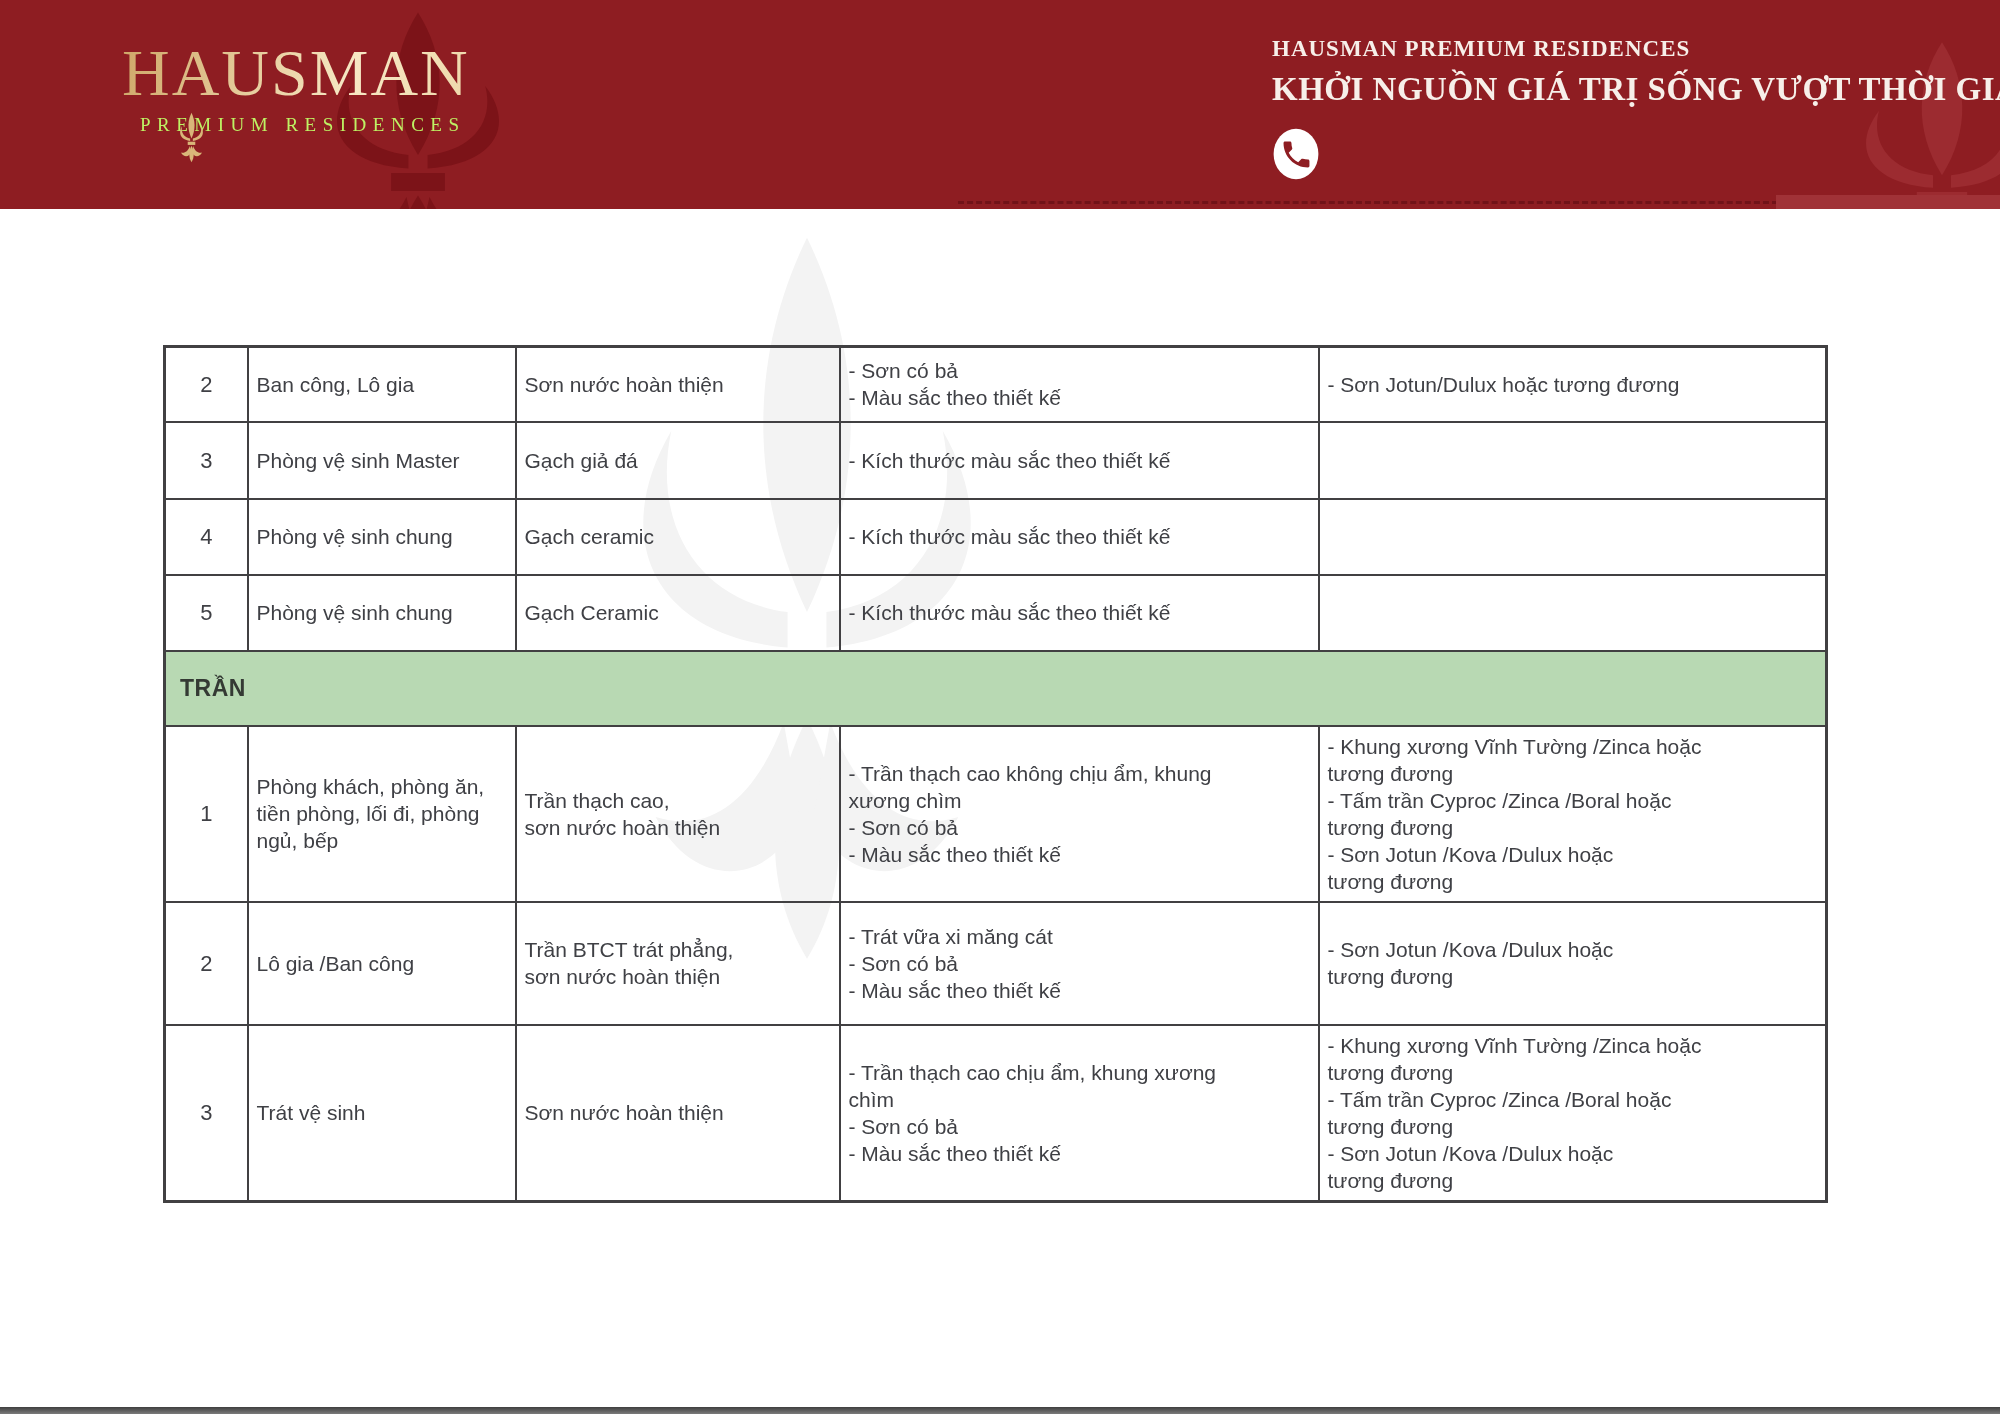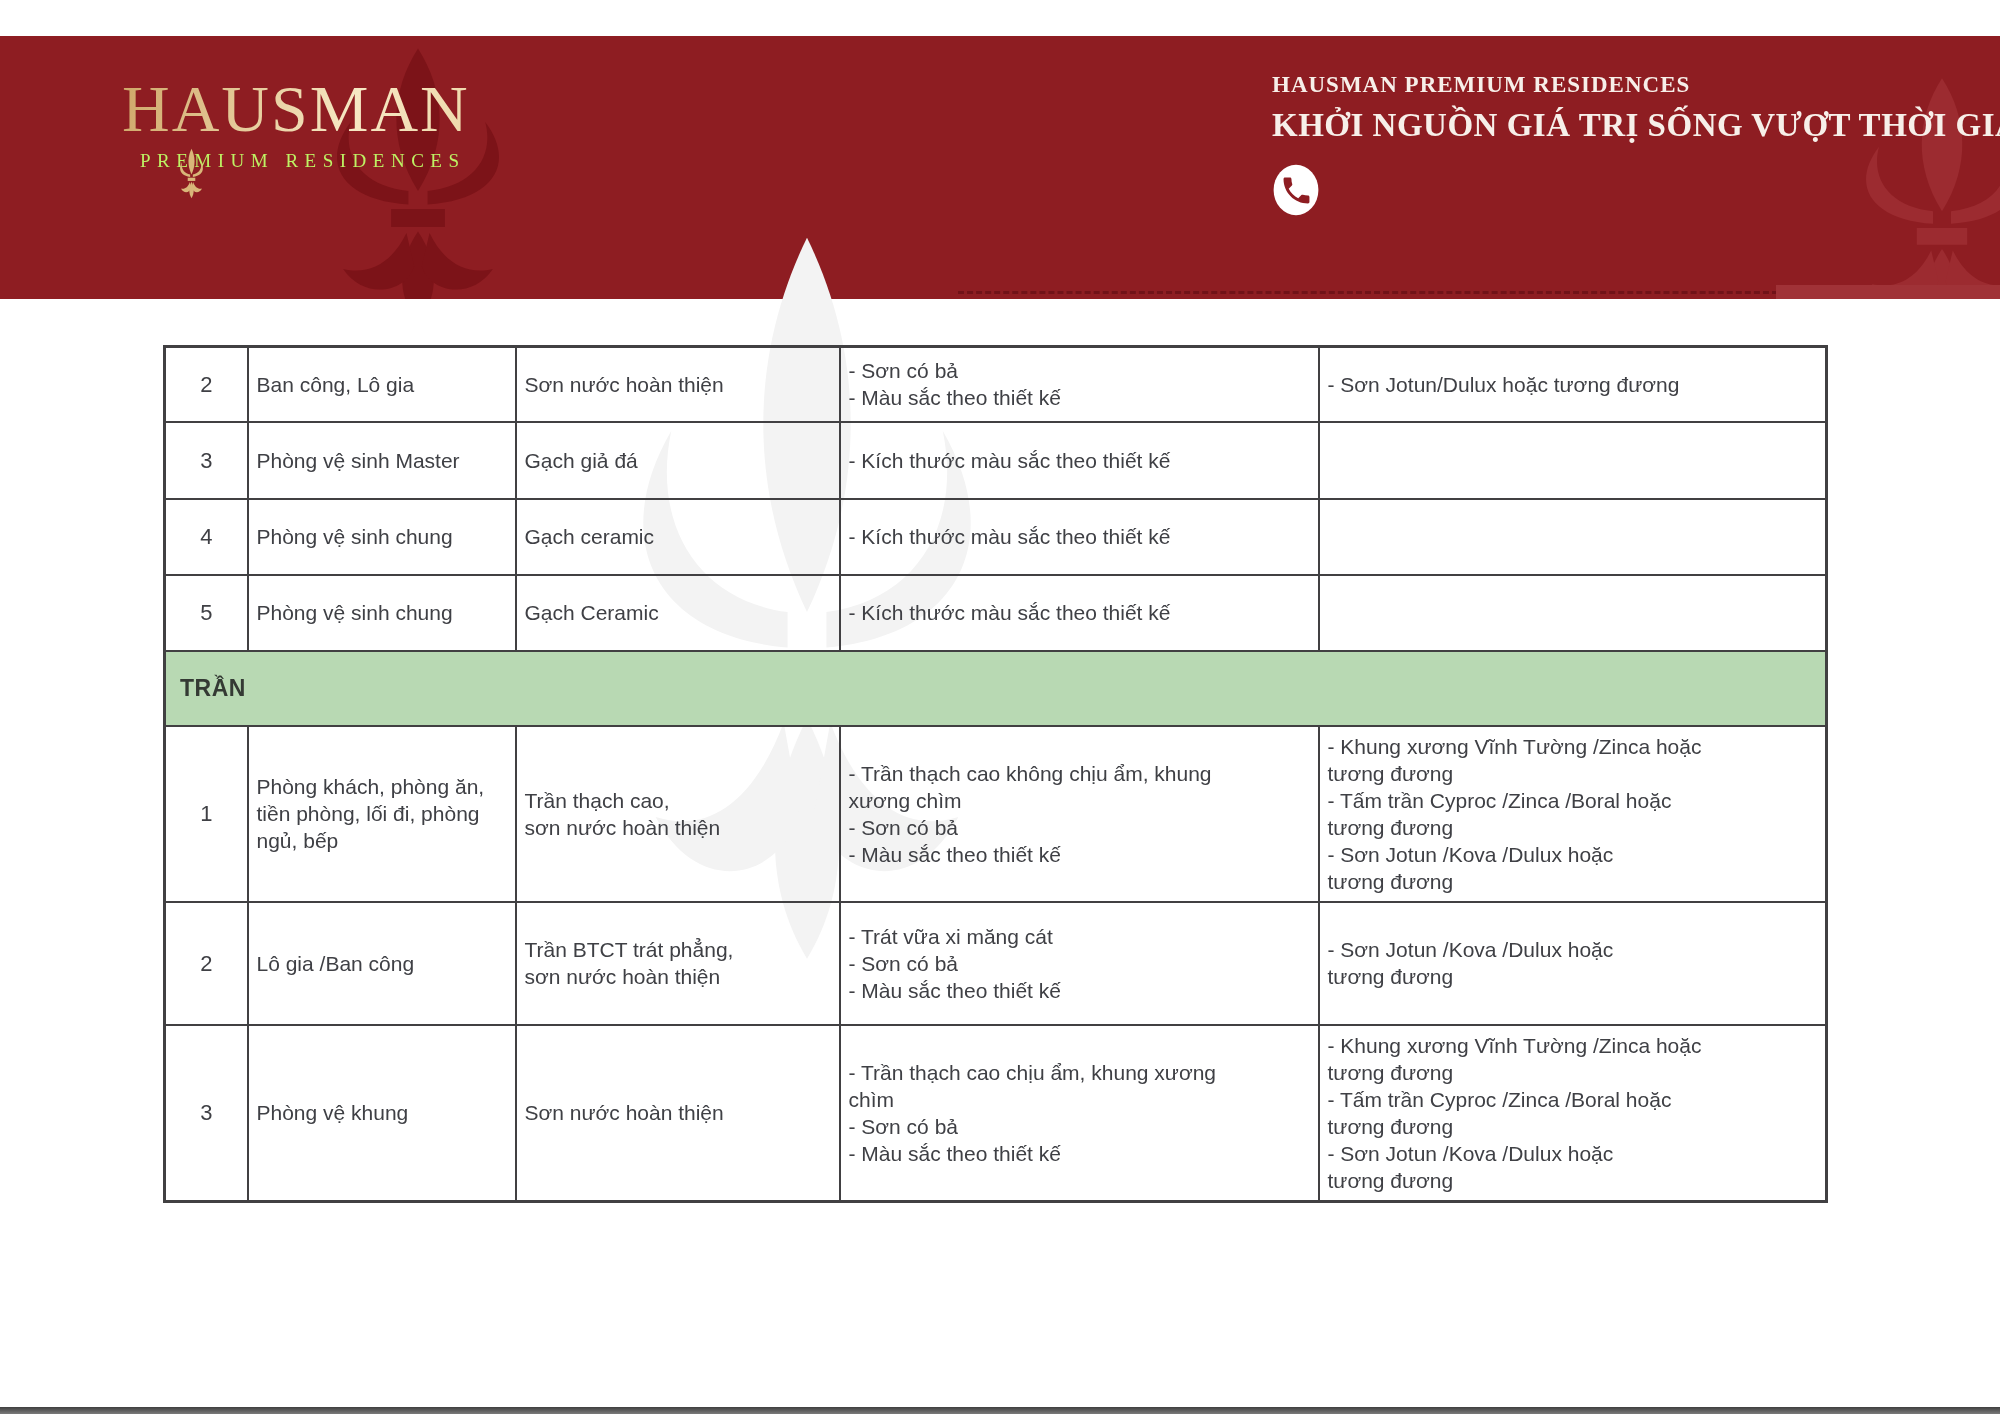--- a/index.html
+++ b/index.html
@@ -3,21 +3,21 @@
 <meta charset="utf-8">
 <style>
   html,body{margin:0;padding:0;background:#e8e8e8;}
   #page{
     position:relative;width:2000px;height:1414px;background:#fff;overflow:hidden;
     font-family:"Liberation Sans",sans-serif;
     --header-bg:#8e1d22;--fleur-dark:#7c1318;--fleur-light:#9c2b30;
     --green:#b8d9b3;--ink:#3f4045;--border:#414042;--wm:#f3f3f3;
   }
   
-  .header{position:absolute;left:0;top:0;width:2000px;height:263px;background:var(--header-bg);overflow:hidden;margin-top:36px;}
+  .header{position:absolute;left:0;top:0;width:2000px;height:209px;background:var(--header-bg);overflow:hidden;}
   .fleur{position:absolute;}
   .fleur svg{display:block;width:100%;height:100%;}
   .fleur-hdr-dark{left:322px;top:8px;width:192px;height:300px;}
   .fleur-hdr-light{left:1852px;top:38px;width:180px;height:280px;}
   .logo{position:absolute;left:122px;top:40px;width:420px;}
   .logo-title{
     position:relative;font-family:"Liberation Serif",serif;font-size:66px;line-height:1;
     letter-spacing:2px;color:#ecd3a0;font-weight:400;
   }
   @supports (-webkit-background-clip:text){
@@ -270,21 +270,21 @@
           <td class="c-brand">
             <div class="line">- Sơn Jotun /Kova /Dulux hoặc</div>
             <div class="line">tương đương</div>
           </td>
         </tr>
         <tr style="height: 168px;">
           <td class="c-no">
             <div class="line">3</div>
           </td>
           <td class="c-area">
-            <div class="line">Phòng vệ khung</div>
+            <div class="line">Trát vệ sinh</div>
           </td>
           <td class="c-material">
             <div class="line">Sơn nước hoàn thiện</div>
           </td>
           <td class="c-spec">
             <div class="line">- Trần thạch cao chịu ẩm, khung xương</div>
             <div class="line">chìm</div>
             <div class="line">- Sơn có bả</div>
             <div class="line">- Màu sắc theo thiết kế</div>
           </td>

